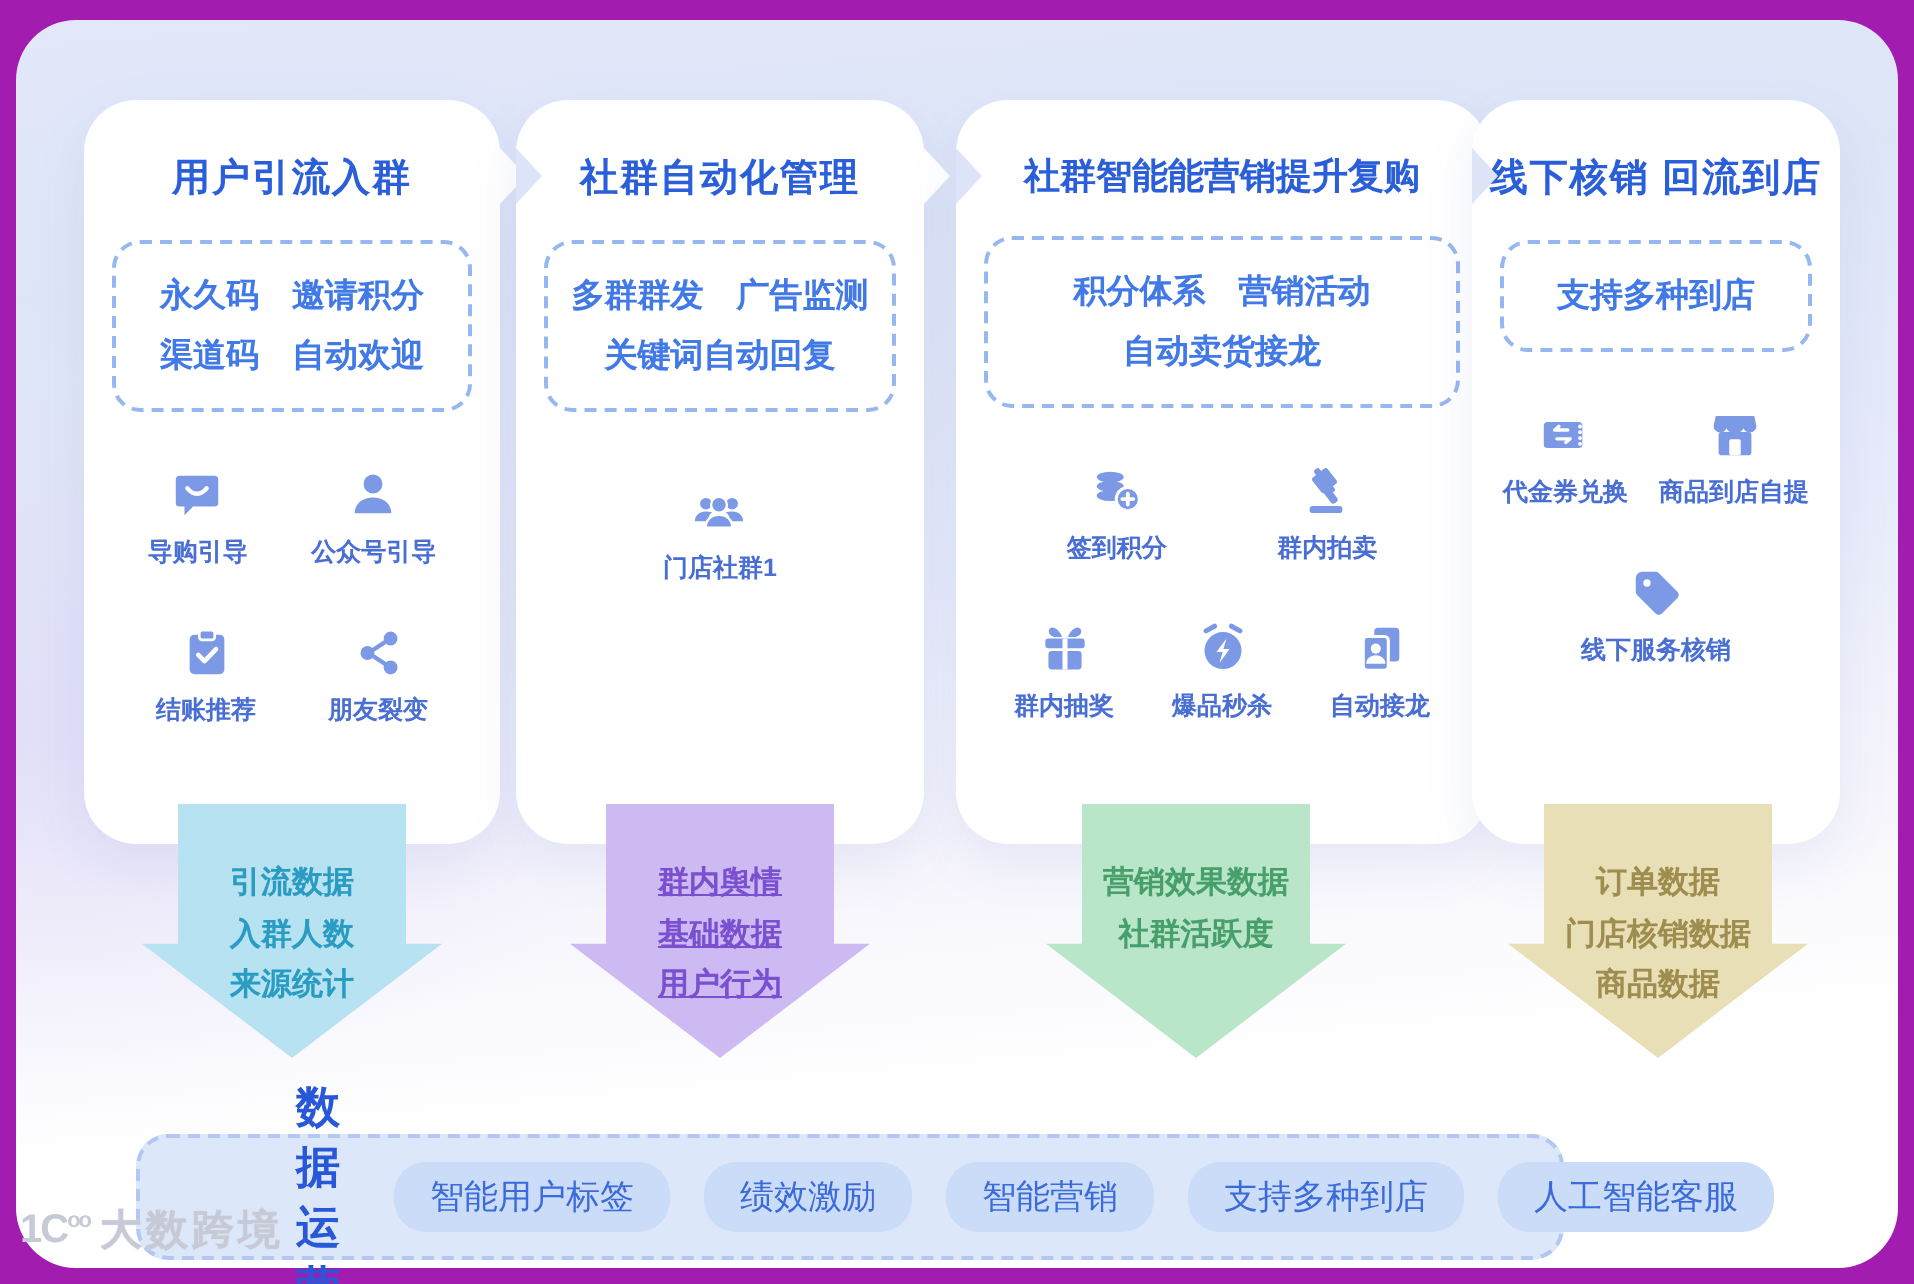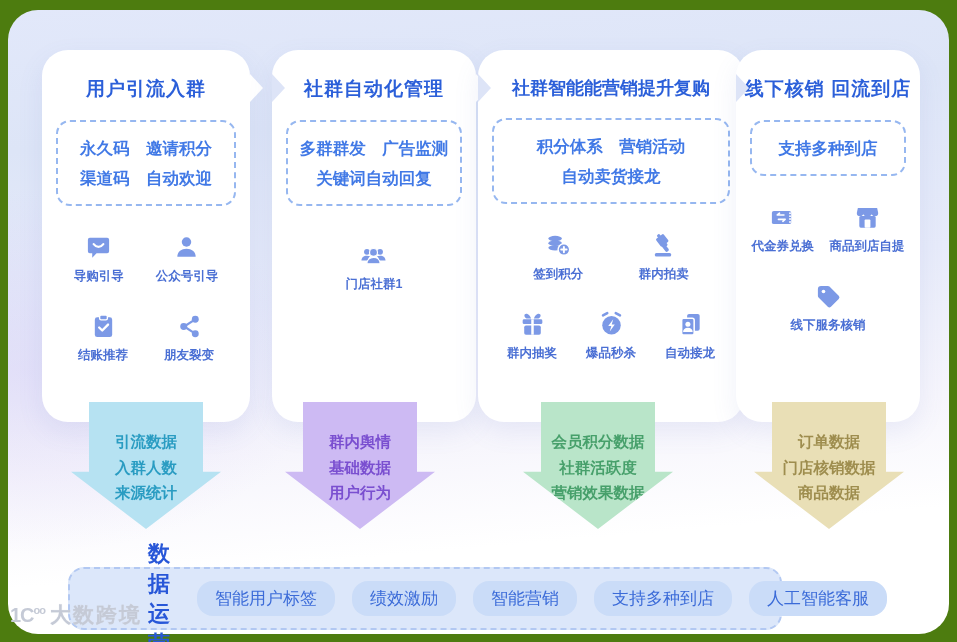--- a/index.html
+++ b/index.html
@@ -1,32 +1,32 @@
 <!DOCTYPE html>
 <html style="--c-title: #2b5fd9; --c-tag: #4179e6; --c-dash: #96b7f0; --c-label: #4a6fd4; --c-ftitle: #2857d8; --c-bar: #dce7fa; --c-bar-border: #b2c8f2; --c-pill: #cadcf8; --c-pill-t: #3b6bd8;"><head>
 <meta charset="utf-8">
 <style>
   * { margin:0; padding:0; box-sizing:border-box; }
   html,body { width:957px; height:642px; background:#fff; overflow:hidden;
     font-family:"Liberation Sans","DejaVu Sans",sans-serif; }
-  #stage { position:relative; width:957px; height:642px; background:#4d7c0f; }
+  #stage { position:relative; width:957px; height:642px; background:#a21caf; }
 
   
   .bg-panel { position:absolute; left:8px; top:10px; width:941px; height:624px;
     border-radius:30px;
     background:
       radial-gradient(420px 260px at 2% 58%, rgba(208,196,244,.35), rgba(208,196,244,0) 70%),
       linear-gradient(175deg, #e2e8fa 0%, #dde5f7 20%, #e7ebfa 45%, #f6f5fc 66%, #ffffff 82%);
   }
 
   
   .card { position:absolute; top:50px; height:372px; background:#fff;
     border-radius:26px; box-shadow:0 10px 26px rgba(96,118,196,.10); }
   .card-1 { left:42px;  width:208px; }
-  .card-2 { left:272px; width:204px; }
+  .card-2 { left:258px; width:204px; }
   .card-3 { left:478px; width:266px; }
   .card-4 { left:736px; width:184px; }
 
   
   .chev-out { position:absolute; right:-13px; top:24px; width:0; height:0;
     border-top:14px solid transparent; border-bottom:14px solid transparent;
     border-left:13px solid #ffffff; }
   .chev-in { position:absolute; left:0; top:24px; width:0; height:0;
     border-top:14px solid transparent; border-bottom:14px solid transparent;
     border-left:13px solid #dde4f7; }
@@ -48,21 +48,21 @@
   .ficon { width:27px; height:27px; display:block; }
   .ficon svg { width:27px; height:27px; display:block; }
   .flabel { margin-top:7px; font-size:12.5px; font-weight:bold;
     color:var(--c-label,#4a6fd4); white-space:nowrap; }
 
   
   .arrow { position:absolute; top:402px; width:150px; height:127px;
     clip-path:polygon(12% 0,88% 0,88% 55%,100% 55%,50% 100%,0 55%,12% 55%);
     text-align:center; padding-top:27px; }
   .arrow div { font-size:15.5px; font-weight:600; line-height:25.5px; white-space:nowrap; }
-  .arrow-1 { left:71px; } .arrow-2 { left:285px; }
+  .arrow-1 { left:71px; } .arrow-2 { left:285px;text-decoration:underline; }
   .arrow-3 { left:523px; } .arrow-4 { left:754px; }
 
   
   .footer-bar { position:absolute; left:68px; top:567px; width:714px; height:63px;
     background:var(--c-bar,#dce7fa); border:2px dashed var(--c-bar-border,#b2c8f2);
     border-radius:16px; display:flex; align-items:center; padding-left:78px; gap:17px; }
   .footer-title { font-size:22px; font-weight:bold; color:var(--c-ftitle,#2857d8);
     letter-spacing:2px; margin-right:8px; }
   .pill { background:var(--c-pill,#cadcf8); color:var(--c-pill-t,#3b6bd8);
     border-radius:16px; padding:6px 18px; font-size:17px; font-weight:400;
@@ -286,23 +286,22 @@
     <div>引流数据</div>
     <div>入群人数</div>
     <div>来源统计</div>
   </div>
   <div class="arrow arrow-2" style="background: rgb(205, 186, 243); color: rgb(122, 79, 208);">
     <div>群内舆情</div>
     <div>基础数据</div>
     <div>用户行为</div>
   </div>
   <div class="arrow arrow-3" style="background: rgb(185, 229, 201); color: rgb(71, 160, 107);">
-    <div>会员积分数据</div>
+    <div>营销效果数据</div>
     <div>社群活跃度</div>
-    <div>营销效果数据</div>
   </div>
   <div class="arrow arrow-4" style="background: rgb(233, 223, 182); color: rgb(158, 141, 78);">
     <div>订单数据</div>
     <div>门店核销数据</div>
     <div>商品数据</div>
   </div>
 
   <div class="footer-bar">
     <span class="footer-title">数据运营</span>
     <span class="pill">智能用户标签</span>

